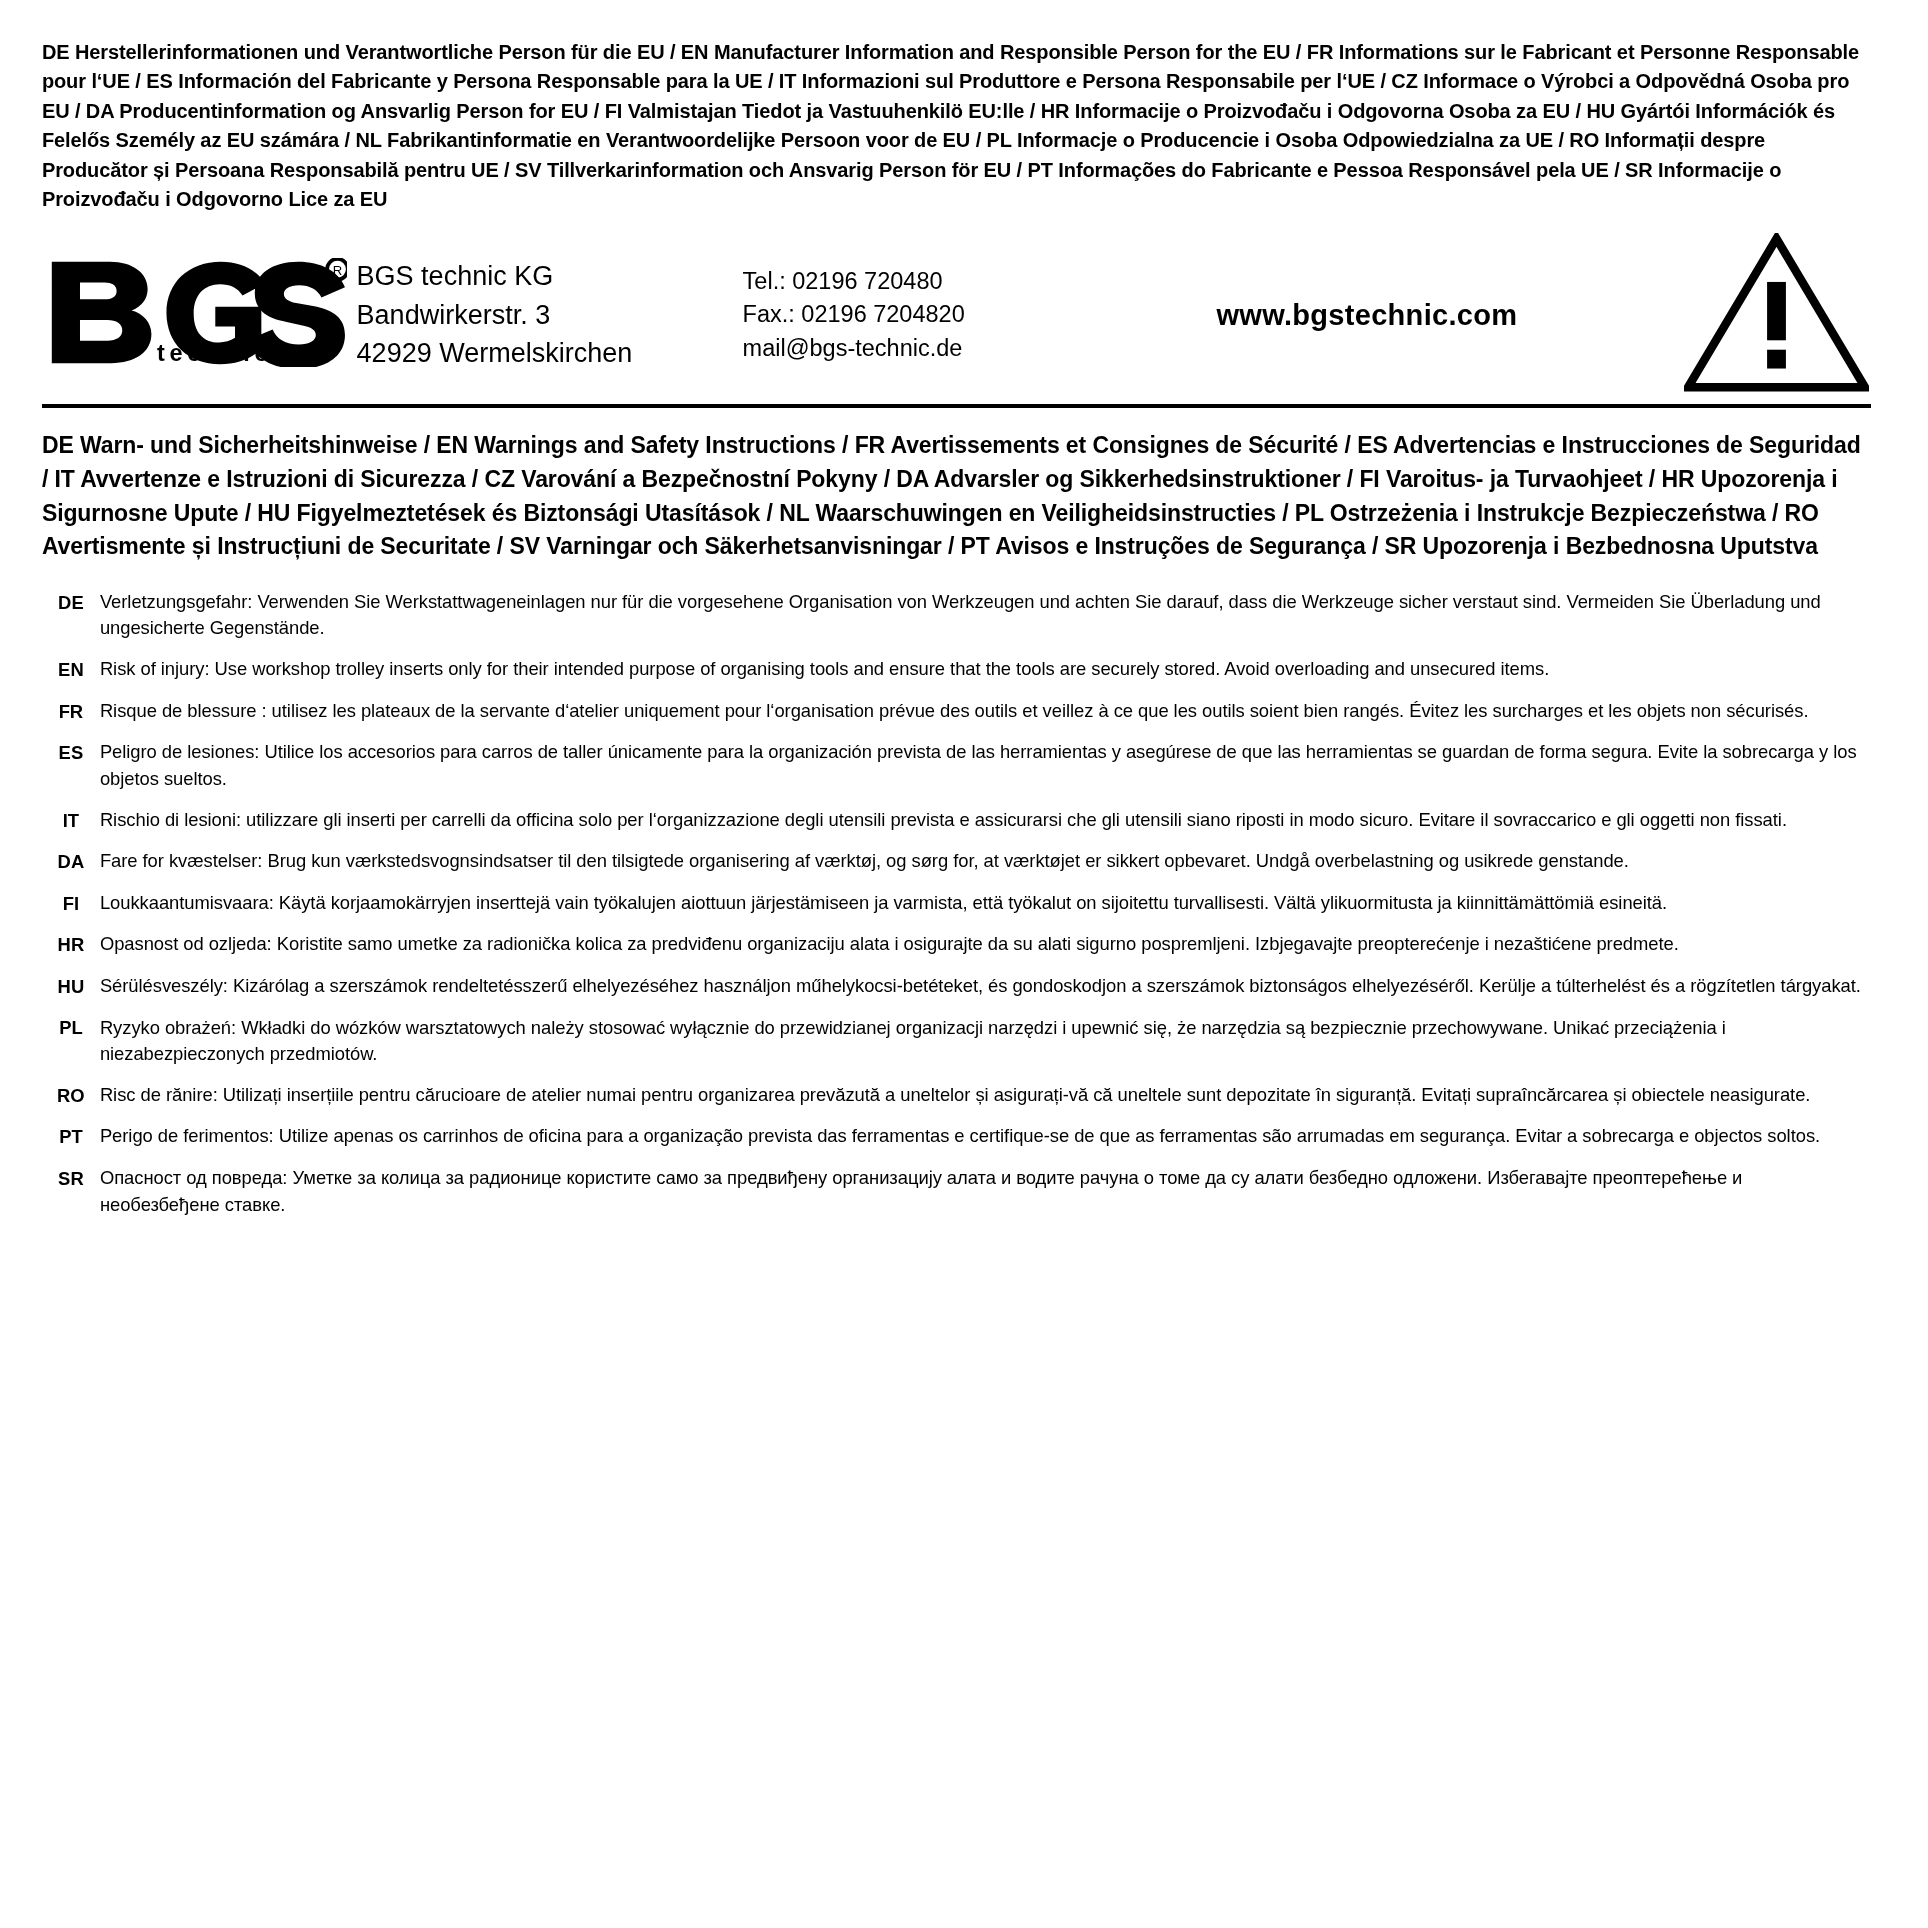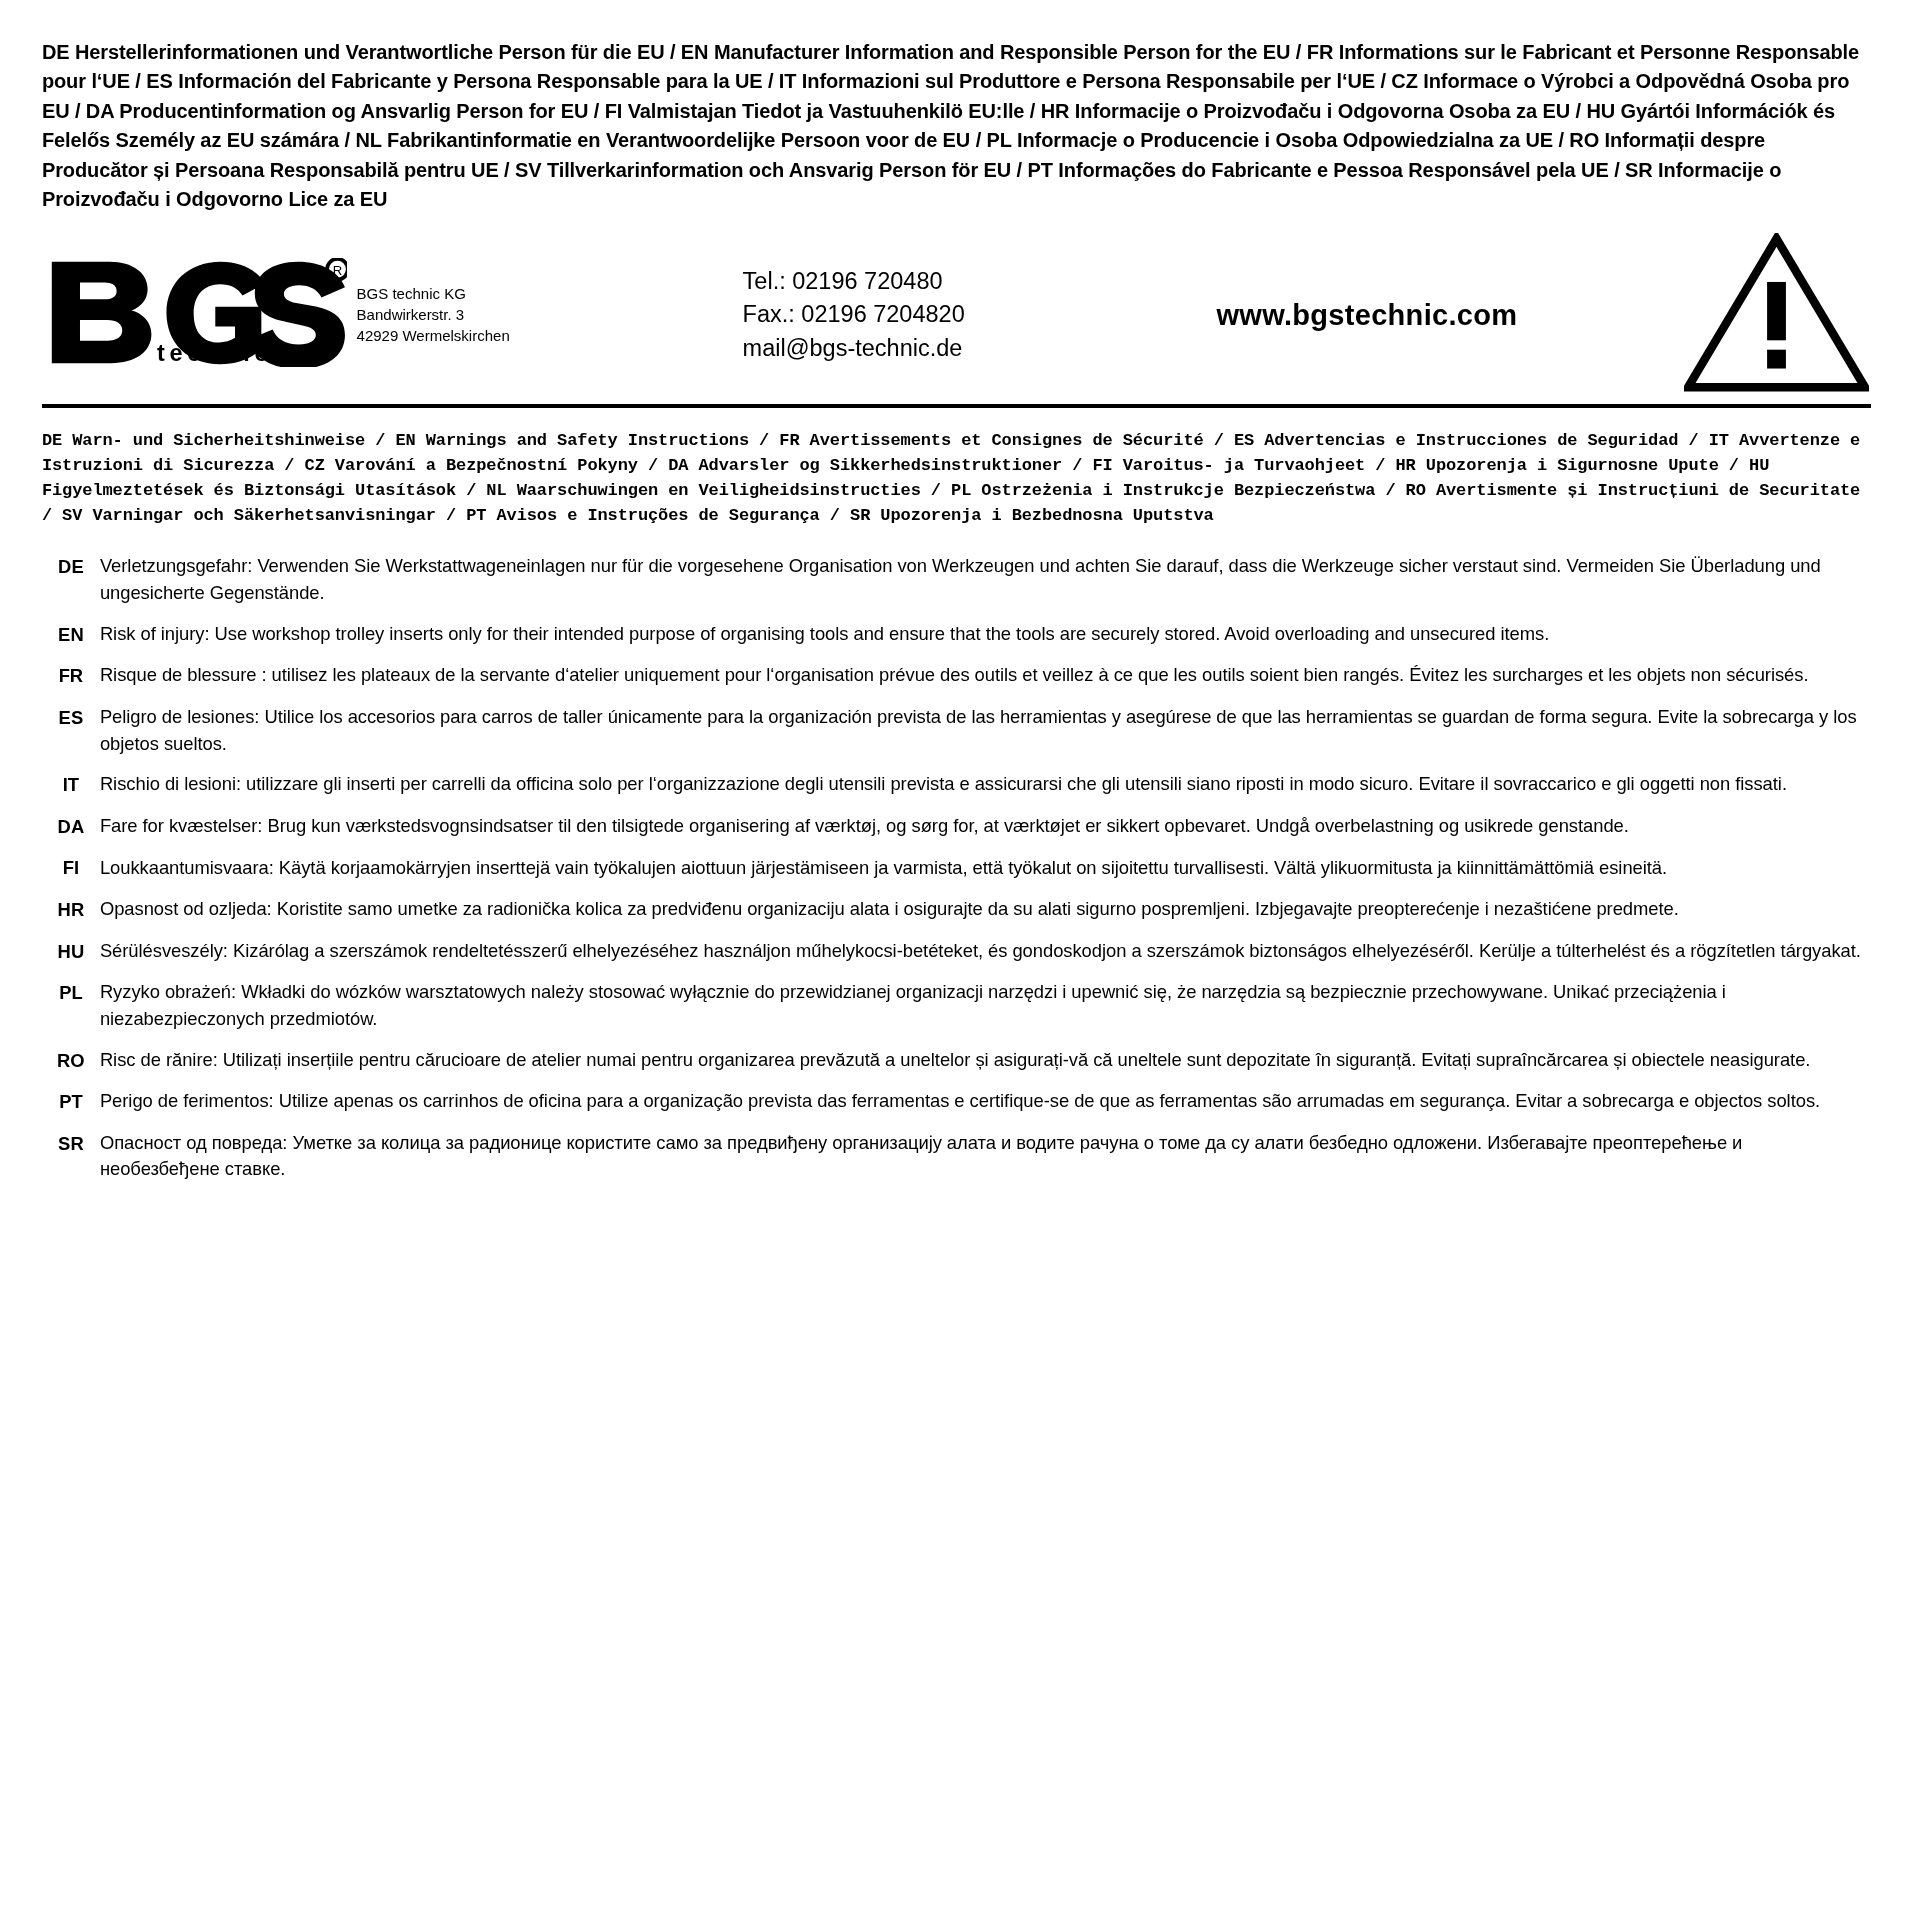--- a/index.html
+++ b/index.html
@@ -41,21 +41,21 @@
   }
   .logo-box {
     width: 311px;
     flex: 0 0 311px;
     padding-left: 5.6px;
   }
   .logo-svg { display: block; }
 
   .addr-block {
     flex: 0 0 386px;
-    font-size: 15px;
+    font-size: 27px;
     line-height: 1.42;
     padding-top: 3.8px;
   }
   .tel-block {
     flex: 0 0 320px;
     font-size: 23.5px;
     line-height: 1.42;
     padding-top: 3.8px;
   }
   .web-block {
@@ -76,27 +76,26 @@
 
   .rule {
     height: 3.8px;
     background: #000;
     margin: 7.5px 0 0 1.9px;
     width: calc(100% - 3.8px);
   }
 
   
   .warn-heading {
-    font-size: 17px;
+    font-size: 23px;
     font-weight: bold;
     line-height: 1.47;
     letter-spacing: -0.1px;
     margin: 21px 0 24.5px 1.9px;
     padding-right: 5.6px;
-    font-family: Liberation Mono, monospace;
   }
 
   
   .instructions { margin: 0 0 0 1.9px; }
   .row {
     display: flex;
     align-items: flex-start;
     margin-bottom: 14px;
   }
   .row-code {

